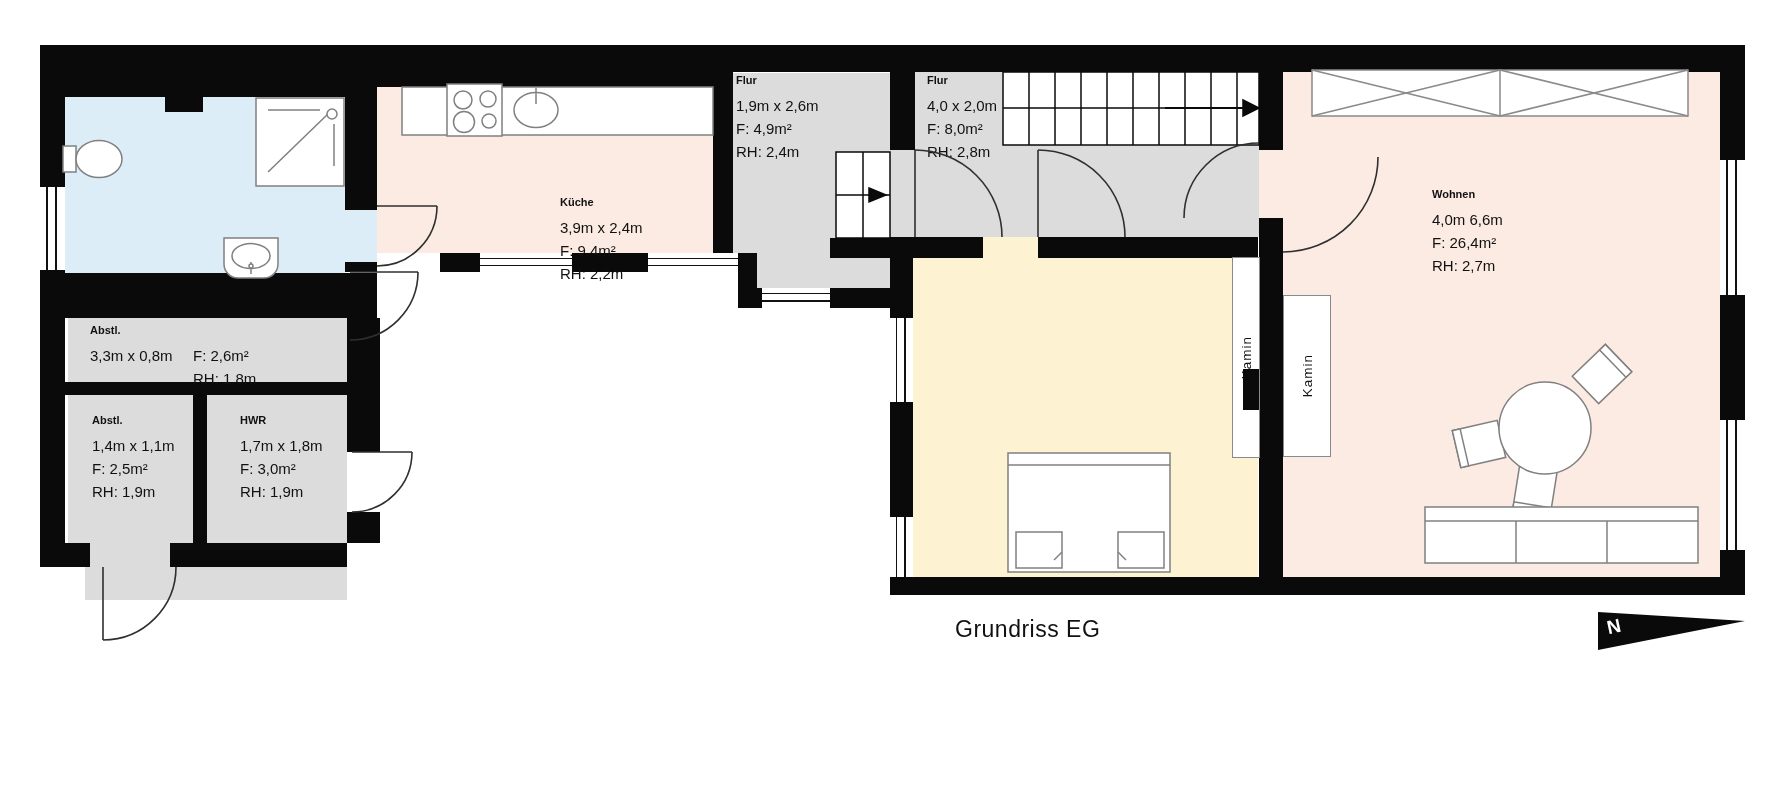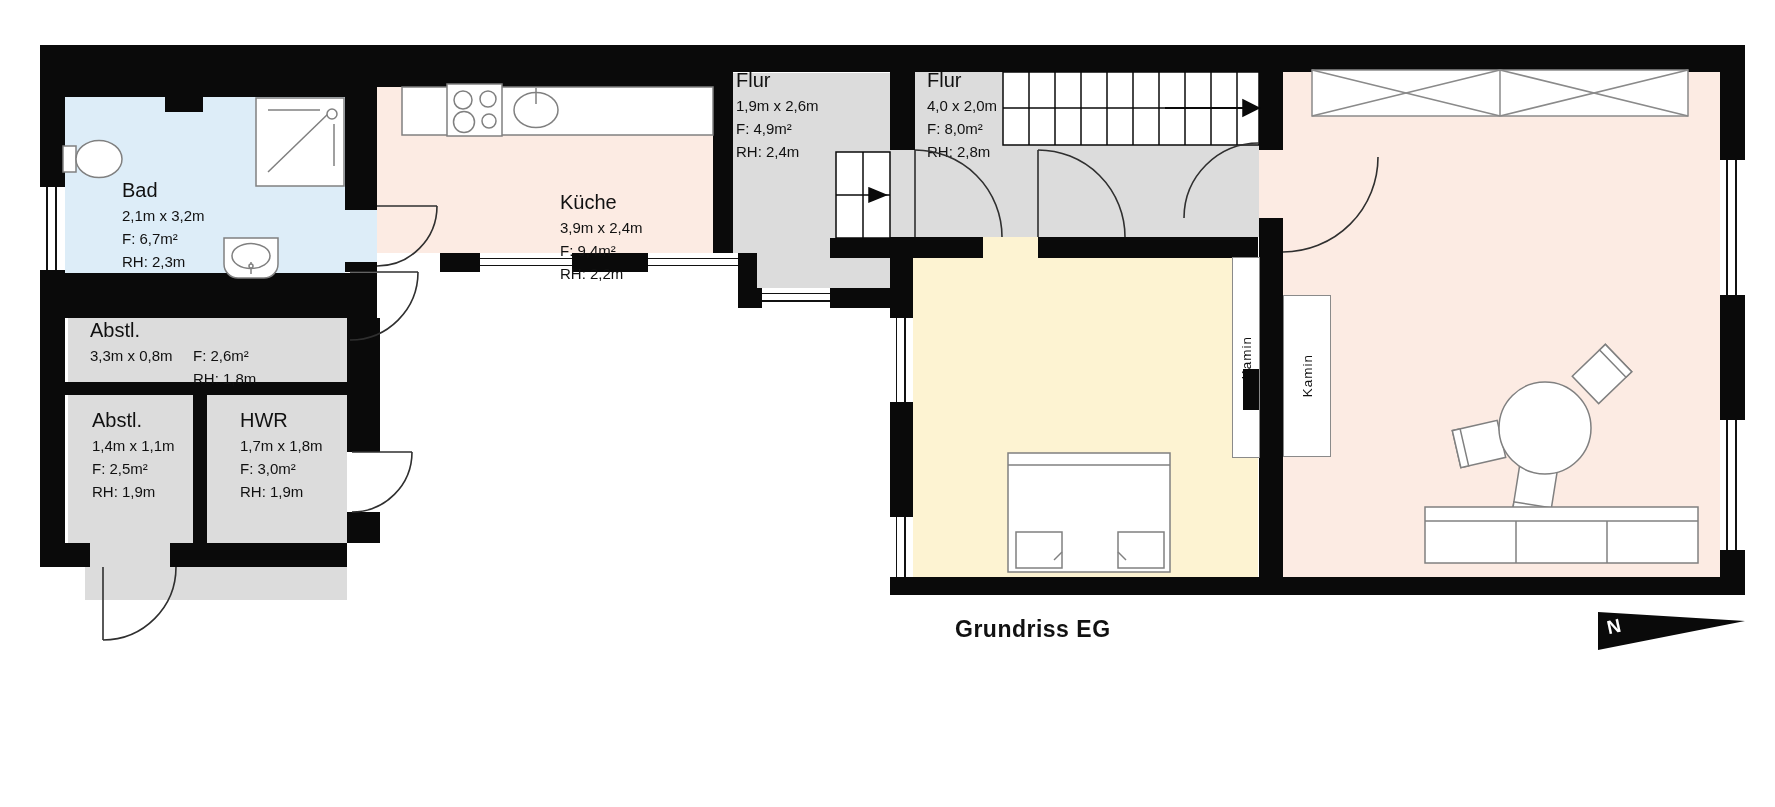--- a/index.html
+++ b/index.html
@@ -4,25 +4,25 @@
 <style>
   html,body{margin:0;padding:0;background:#fff;}
   #plan{position:relative;width:1775px;height:807px;background:#fff;overflow:hidden;
         font-family:"Liberation Sans",sans-serif;color:#111;}
   .room{position:absolute;}
   .wall{position:absolute;background:#0a0a0a;}
   .gap{position:absolute;}
   .window-v{position:absolute;background:linear-gradient(to right,#fff 0 24%,#111 24% 32%,#fff 32% 62%,#111 62% 70%,#fff 70% 100%);}
   .window-h{position:absolute;background:linear-gradient(to bottom,#fff 0 24%,#111 24% 32%,#fff 32% 62%,#111 62% 70%,#fff 70% 100%);}
   .label{position:absolute;font-size:15px;line-height:23px;white-space:nowrap;z-index:6;}
-  .label .name{font-weight:normal;font-size:20px;line-height:20px;margin-bottom:4px;}
+  .label .name{font-weight:bold;font-size:11px;line-height:20px;margin-bottom:4px;}
   .kamin{position:absolute;background:#fff;border:1.5px solid #8a8a8a;display:flex;align-items:center;justify-content:center;z-index:5;}
   .kamin span{writing-mode:vertical-rl;transform:rotate(180deg);font-size:13.5px;letter-spacing:1px;color:#111;}
   #ov{position:absolute;left:0;top:0;z-index:7;pointer-events:none;}
-  #title{position:absolute;left:955px;top:616px;font-size:23px;font-weight:bold;letter-spacing:.5px;z-index:8;}
+  #title{position:absolute;left:955px;top:616px;font-size:23px;font-weight:normal;letter-spacing:.5px;z-index:8;}
   #north-n{position:absolute;left:1607px;top:616px;color:#fff;font-size:19px;font-weight:bold;transform:rotate(-12deg);z-index:9;}
   .z3{z-index:3;} .z4{z-index:4;} .z8{z-index:8;}
 </style>
 </head>
 <body>
 
 <div id="plan">
 
   <div class="room" style="left:65px;top:97px;width:280px;height:176px;background:#ddedf8;"></div>
   <div class="room" style="left:377px;top:87px;width:336px;height:166px;background:#fcebe3;"></div>
@@ -77,43 +77,43 @@
   <div class="window-v z4" style="left:1720px;top:420px;width:25px;height:130px;"></div>
 
   <div class="kamin" style="left:1232px;top:257px;width:26px;height:199px;">
     <span>Kamin</span>
   </div>
   <div class="kamin" style="left:1283px;top:295px;width:46px;height:160px;">
     <span>Kamin</span>
   </div>
   <div class="wall z8" style="left:1243px;top:369px;width:16px;height:41px;"></div>
 
-  <div class="label" style="left:122px;top:180px;">
-    <div class="name">Bad</div>
-    <div>2,1m x 3,2m</div>
-    <div>F: 6,7m²</div>
-    <div>RH: 2,3m</div>
-  </div>
   <div class="label" style="left:560px;top:192px;">
     <div class="name">Küche</div>
     <div>3,9m x 2,4m</div>
     <div>F: 9,4m²</div>
     <div>RH: 2,2m</div>
   </div>
   <div class="label" style="left:736px;top:70px;">
     <div class="name">Flur</div>
     <div>1,9m x 2,6m</div>
     <div>F: 4,9m²</div>
     <div>RH: 2,4m</div>
   </div>
   <div class="label" style="left:927px;top:70px;">
     <div class="name">Flur</div>
     <div>4,0 x 2,0m</div>
     <div>F: 8,0m²</div>
     <div>RH: 2,8m</div>
+  </div>
+  <div class="label" style="left:1432px;top:184px;">
+    <div class="name">Wohnen</div>
+    <div>4,0m 6,6m</div>
+    <div>F: 26,4m²</div>
+    <div>RH: 2,7m</div>
   </div>
   <div class="label" style="left:90px;top:320px;">
     <div class="name">Abstl.</div>
     <div>3,3m x 0,8m</div>
   </div>
   <div class="label" style="left:193px;top:344px;">
     <div>F: 2,6m²</div>
     <div>RH: 1,8m</div>
   </div>
   <div class="label" style="left:92px;top:410px;">

